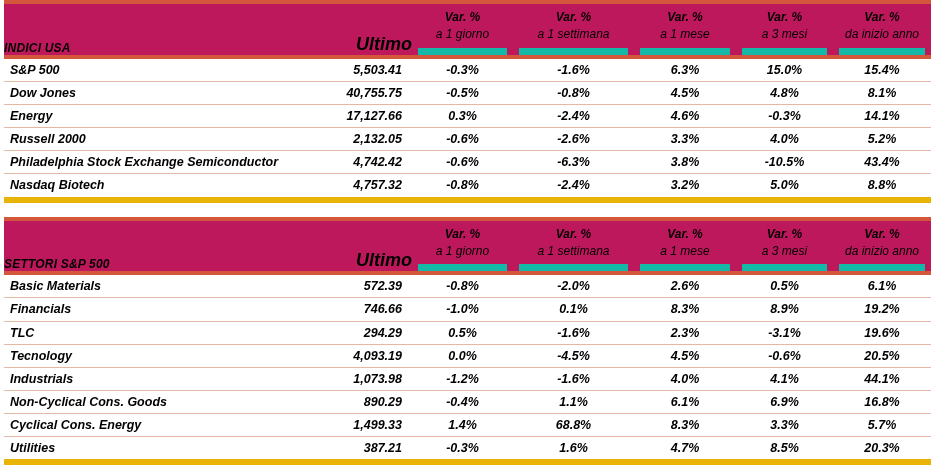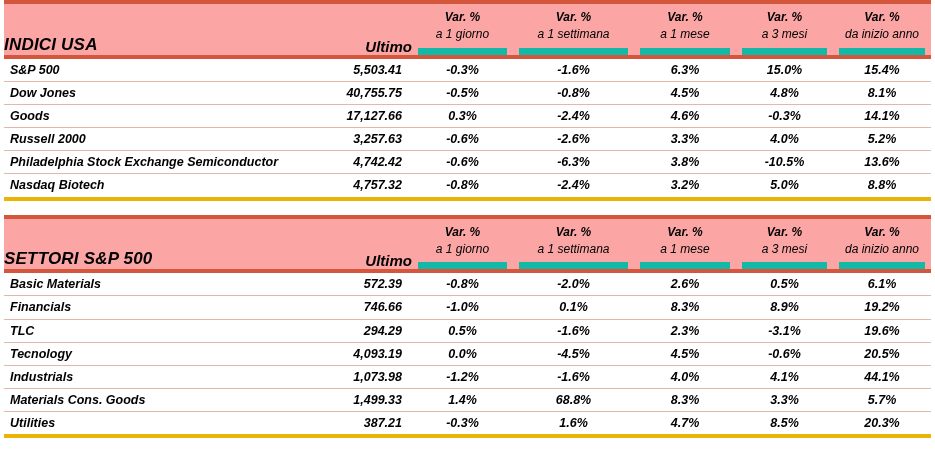--- a/index.html
+++ b/index.html
@@ -31,36 +31,36 @@
   col.c-name { width: 307px; }
   col.c-val  { width: 101px; }
   col.c-d1   { width: 101px; }
   col.c-w1   { width: 121px; }
   col.c-m1   { width: 102px; }
   col.c-m3   { width: 97px; }
   col.c-ytd  { width: 98px; }
 
   
   thead tr.head-row td {
-    background: #fca5a5;
+    background: #be185d;
     vertical-align: bottom;
     padding: 0;
   }
   .hdr-top {
     border-top: 2px solid #d4563c;
     border-bottom: 2px solid #d4563c;
     height: 0;
     line-height: 0;
     font-size: 0;
     padding: 0;
   }
   .section-title {
     font-weight: bold;
     font-style: italic;
-    font-size: 17px;
+    font-size: 12px;
     padding: 6px 0 5px 6px;
     letter-spacing: 0.2px;
     white-space: nowrap;
   }
   .hdr-cell {
     text-align: center;
     font-style: italic;
     font-size: 12px;
     padding: 0;
     line-height: 1.45;
@@ -73,21 +73,21 @@
   .hdr-line2 {
     display: block;
     padding-bottom: 4px;
     border-bottom: 7px solid #14b8a6;
     margin: 0 6px;
   }
   .hdr-ultimo {
     text-align: right;
     font-style: italic;
     font-weight: bold;
-    font-size: 15px;
+    font-size: 18px;
     padding: 0 10px 4px 0;
     vertical-align: bottom;
   }
   .hdr-spacer-bottom {
     border-bottom: 2px solid #d4563c;
   }
 
   
   tbody td {
     font-size: 12.5px;
@@ -104,21 +104,21 @@
   tbody td.num {
     text-align: right;
     font-weight: bold;
     padding-right: 10px;
   }
   tbody td.pct {
     text-align: center;
     font-weight: bold;
   }
   tbody tr:last-child td {
-    border-bottom: 4px solid #eab308;
+    border-bottom: 6px solid #eab308;
     margin-left: 28px;
   }
   .gap {
     height: 14px;
   }
 </style>
 </head>
 <body>
 
 <div class="page">
@@ -178,45 +178,45 @@
       <tr>
         <td class="name">Dow Jones</td>
         <td class="num">40,755.75</td>
         <td class="pct">-0.5%</td>
         <td class="pct">-0.8%</td>
         <td class="pct">4.5%</td>
         <td class="pct">4.8%</td>
         <td class="pct">8.1%</td>
       </tr>
       <tr>
-        <td class="name">Goods</td>
+        <td class="name">Energy</td>
         <td class="num">17,127.66</td>
         <td class="pct">0.3%</td>
         <td class="pct">-2.4%</td>
         <td class="pct">4.6%</td>
         <td class="pct">-0.3%</td>
         <td class="pct">14.1%</td>
       </tr>
       <tr>
         <td class="name">Russell 2000</td>
-        <td class="num">3,257.63</td>
+        <td class="num">2,132.05</td>
         <td class="pct">-0.6%</td>
         <td class="pct">-2.6%</td>
         <td class="pct">3.3%</td>
         <td class="pct">4.0%</td>
         <td class="pct">5.2%</td>
       </tr>
       <tr>
         <td class="name">Philadelphia Stock Exchange Semiconductor</td>
         <td class="num">4,742.42</td>
         <td class="pct">-0.6%</td>
         <td class="pct">-6.3%</td>
         <td class="pct">3.8%</td>
         <td class="pct">-10.5%</td>
-        <td class="pct">13.6%</td>
+        <td class="pct">43.4%</td>
       </tr>
       <tr>
         <td class="name">Nasdaq Biotech</td>
         <td class="num">4,757.32</td>
         <td class="pct">-0.8%</td>
         <td class="pct">-2.4%</td>
         <td class="pct">3.2%</td>
         <td class="pct">5.0%</td>
         <td class="pct">8.8%</td>
       </tr>
@@ -307,21 +307,30 @@
       <tr>
         <td class="name">Industrials</td>
         <td class="num">1,073.98</td>
         <td class="pct">-1.2%</td>
         <td class="pct">-1.6%</td>
         <td class="pct">4.0%</td>
         <td class="pct">4.1%</td>
         <td class="pct">44.1%</td>
       </tr>
       <tr>
-        <td class="name">Materials Cons. Goods</td>
+        <td class="name">Non-Cyclical Cons. Goods</td>
+        <td class="num">890.29</td>
+        <td class="pct">-0.4%</td>
+        <td class="pct">1.1%</td>
+        <td class="pct">6.1%</td>
+        <td class="pct">6.9%</td>
+        <td class="pct">16.8%</td>
+      </tr>
+      <tr>
+        <td class="name">Cyclical Cons. Energy</td>
         <td class="num">1,499.33</td>
         <td class="pct">1.4%</td>
         <td class="pct">68.8%</td>
         <td class="pct">8.3%</td>
         <td class="pct">3.3%</td>
         <td class="pct">5.7%</td>
       </tr>
       <tr>
         <td class="name">Utilities</td>
         <td class="num">387.21</td>

